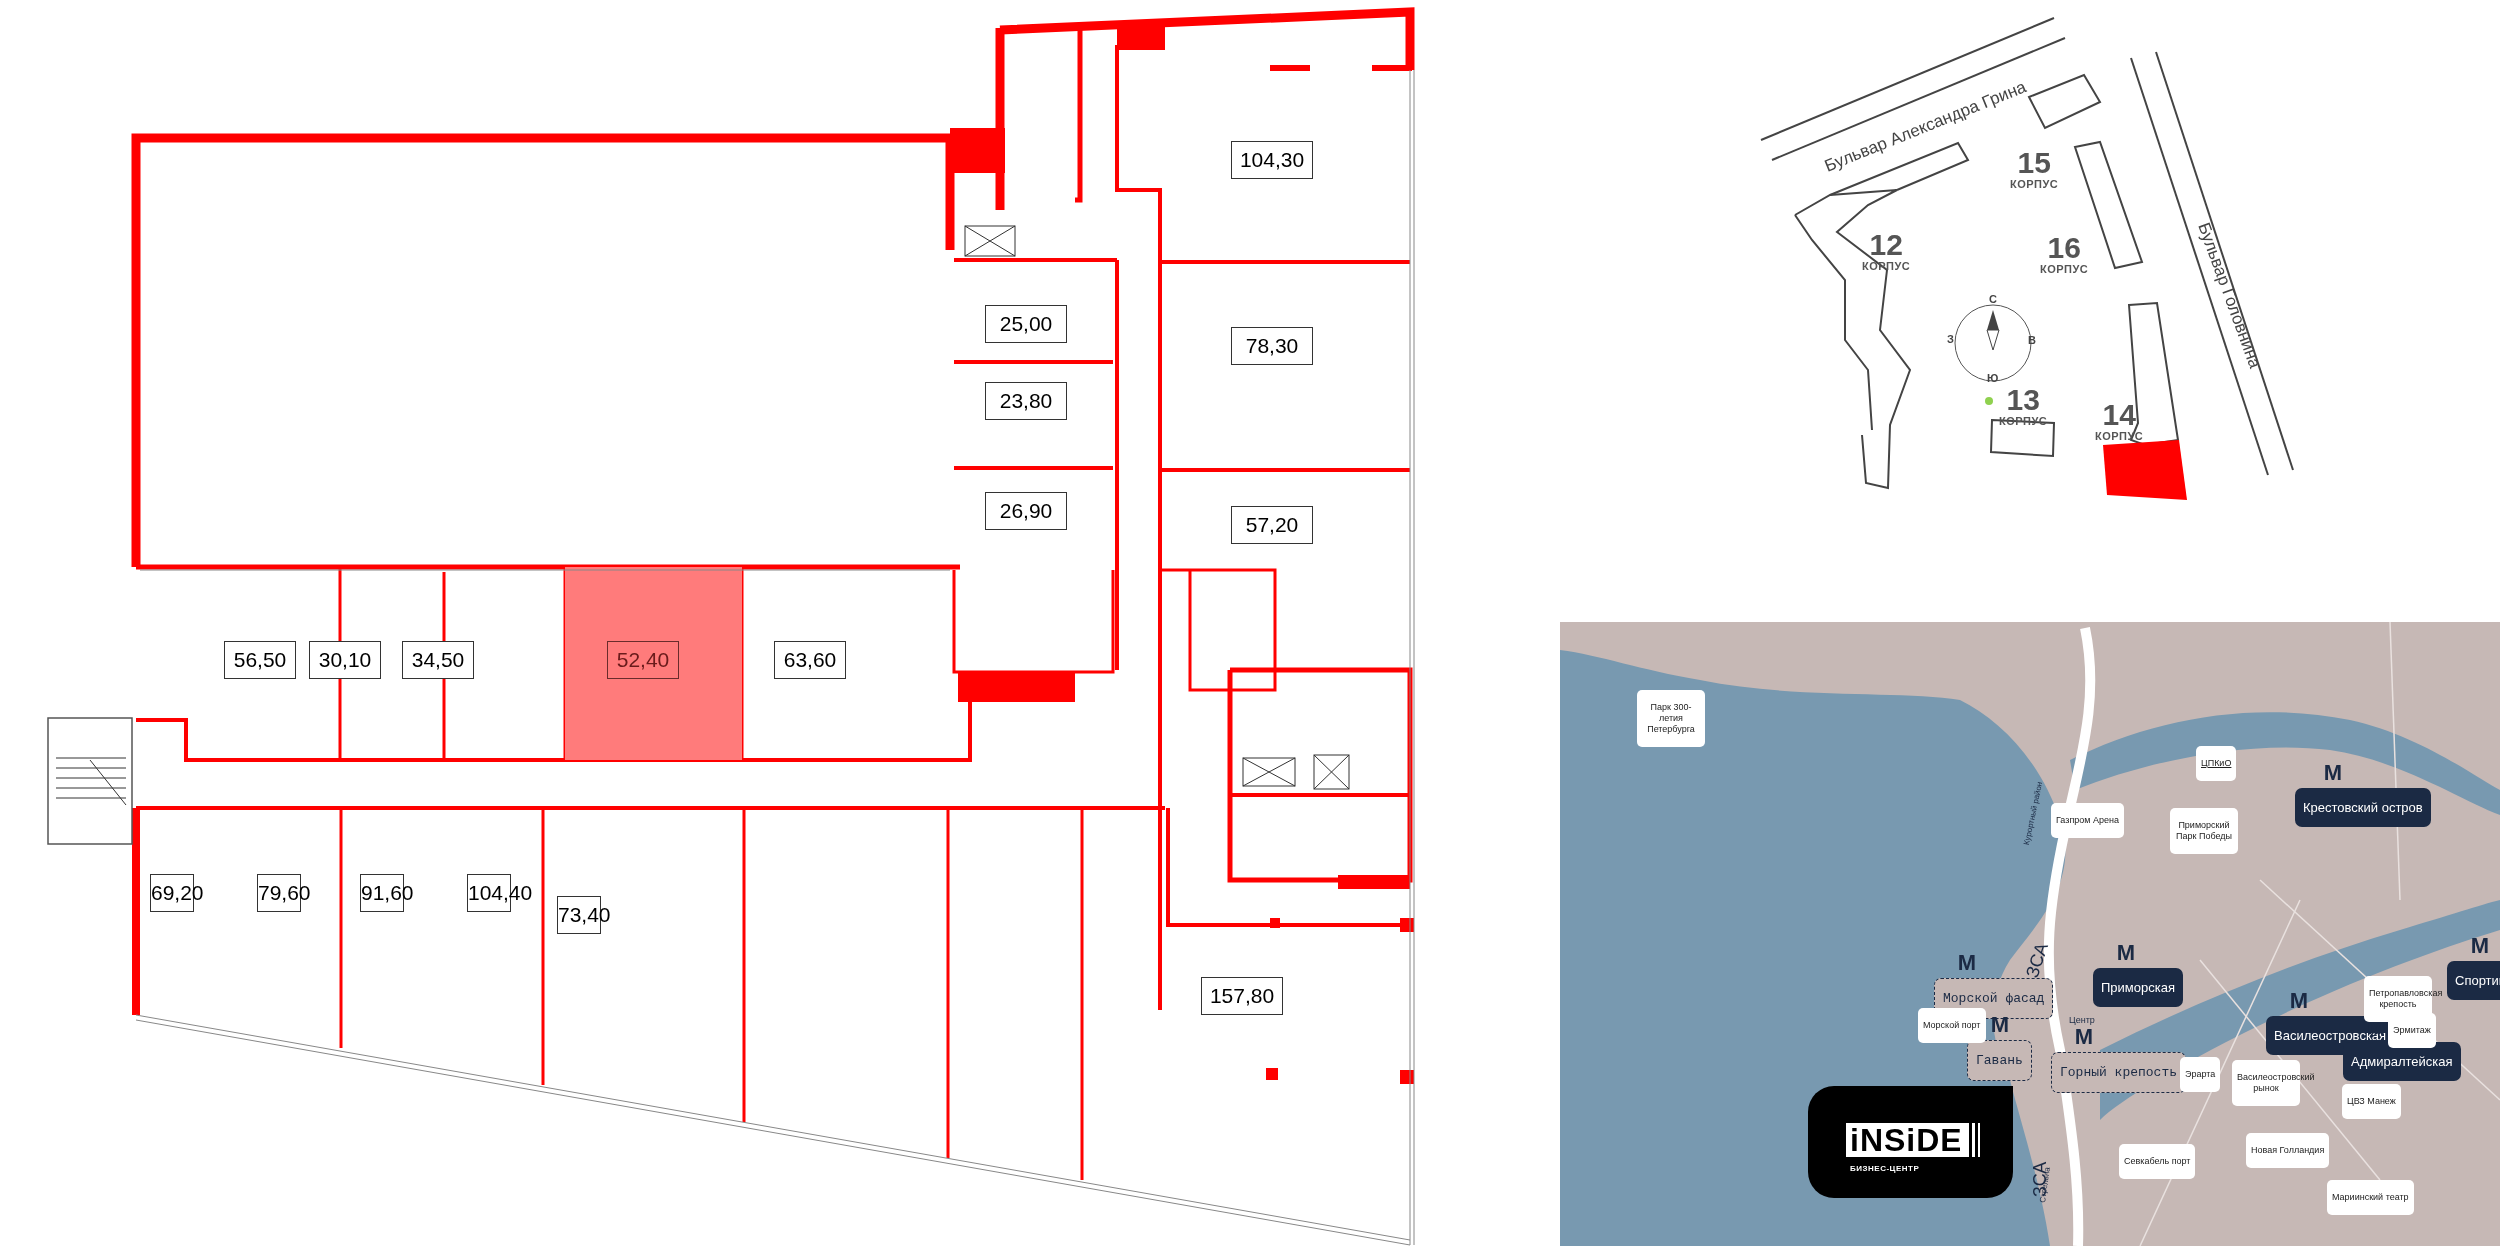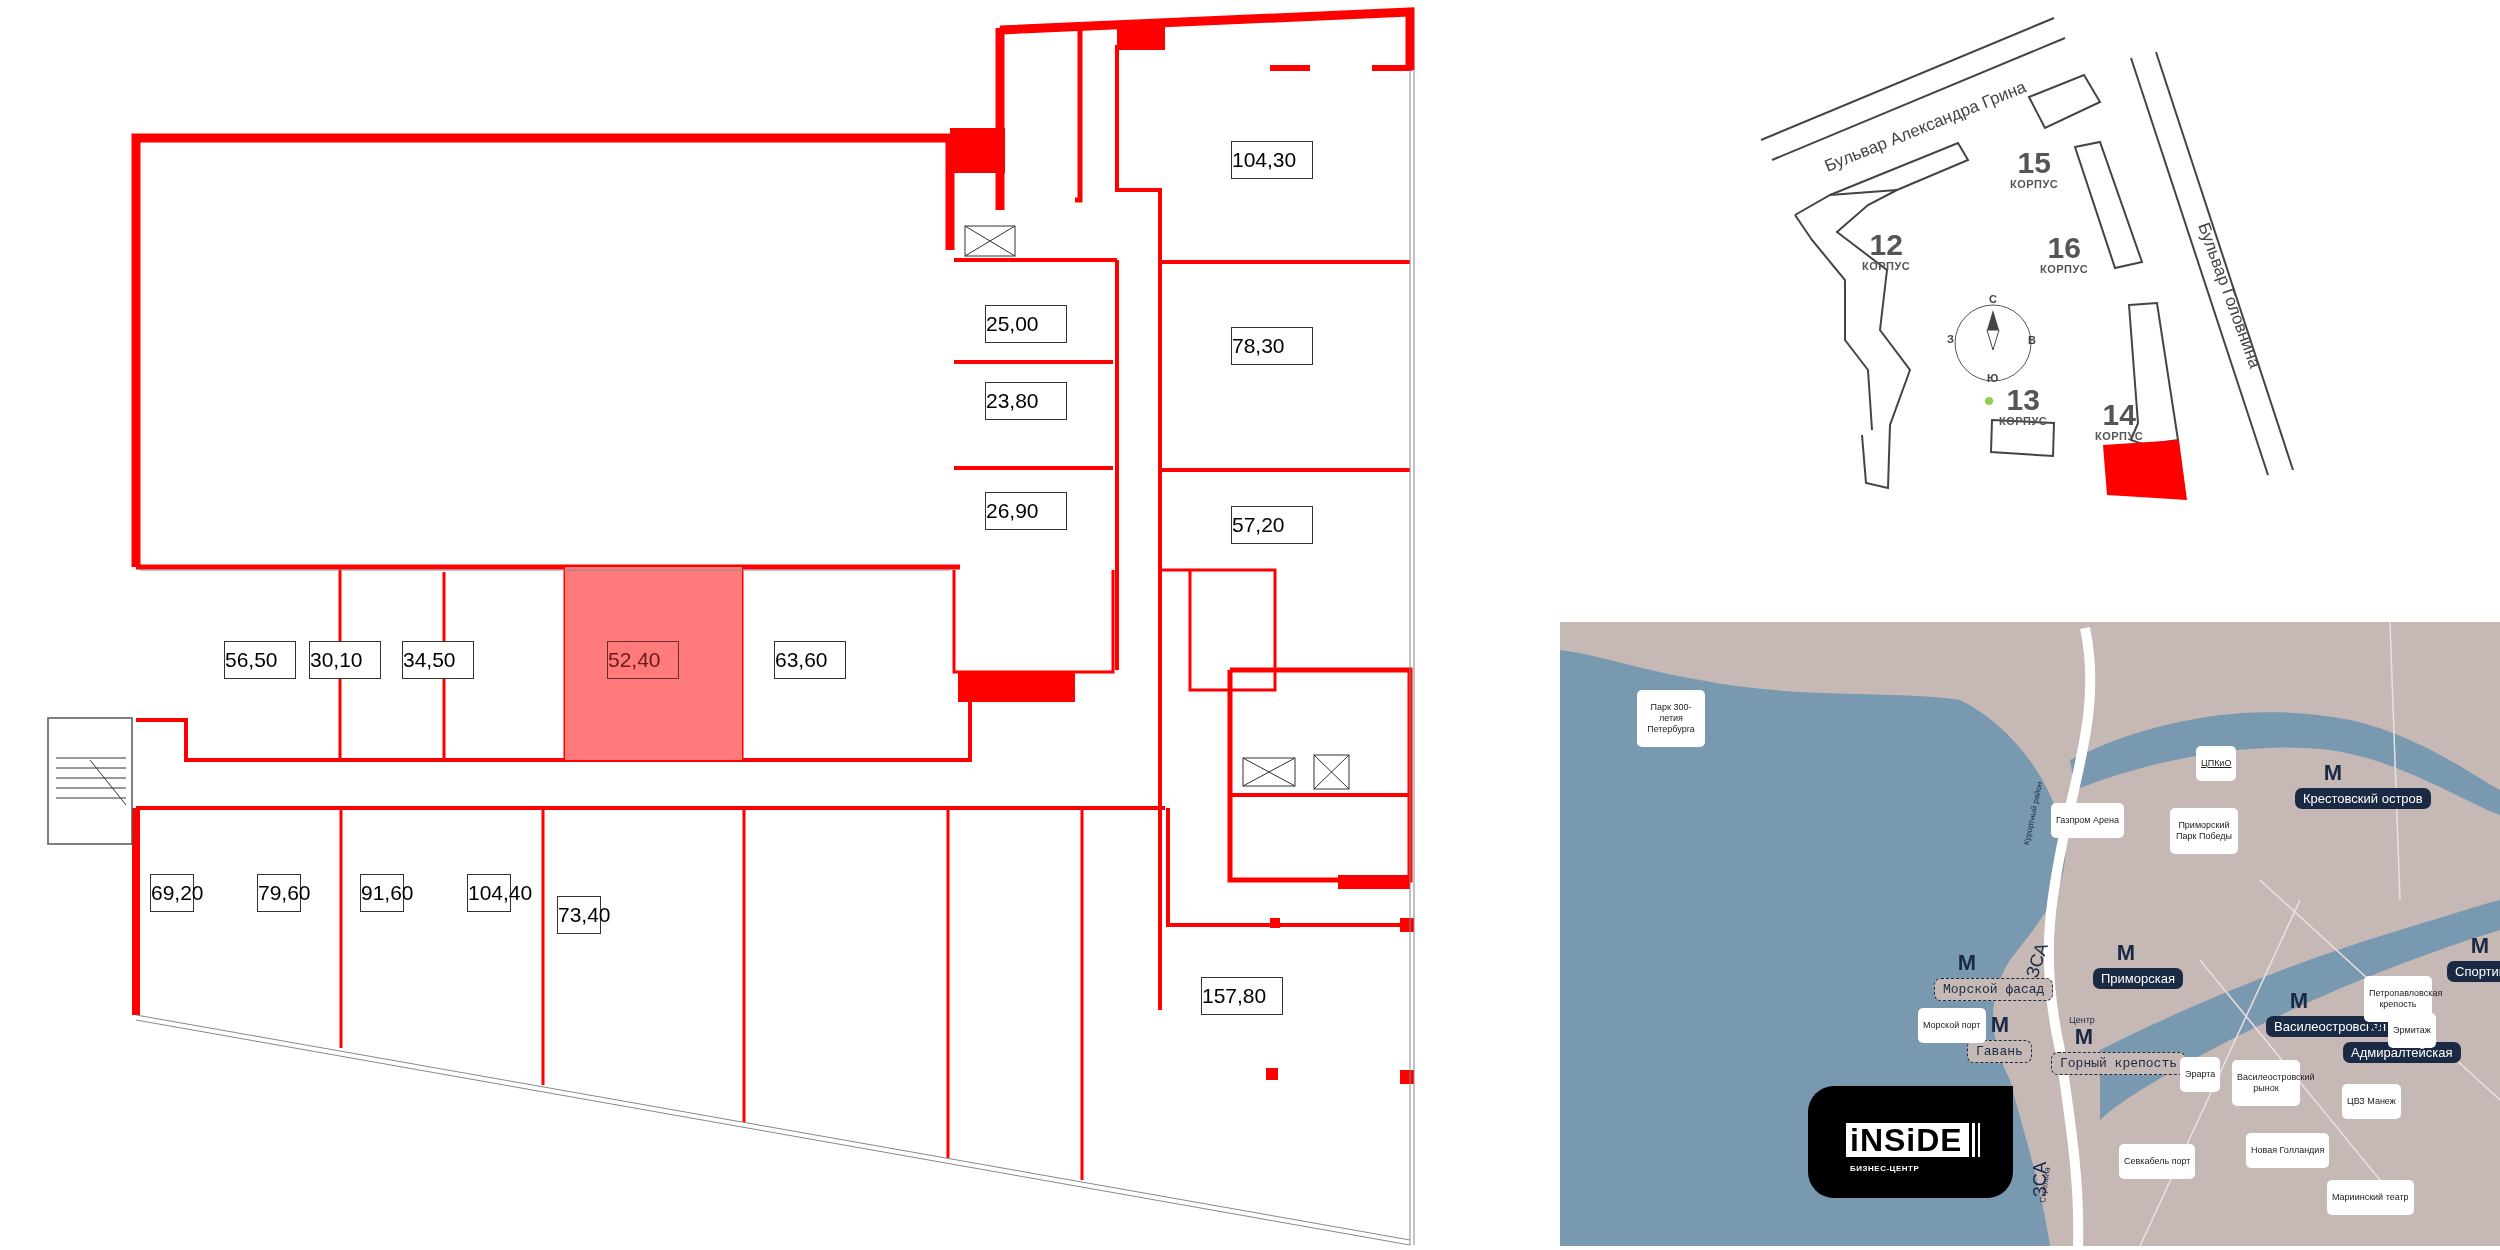--- a/index.html
+++ b/index.html
@@ -1,25 +1,25 @@
 <!DOCTYPE html>
 <html><head>
 <meta charset="utf-8">
 <style>
   html,body{margin:0;padding:0;background:#fff;}
   body{width:2500px;height:1250px;position:relative;overflow:hidden;font-family:"Liberation Sans",sans-serif;}
   #plan{position:absolute;left:0;top:0;width:1500px;height:1250px;}
   #site{position:absolute;left:1540px;top:0;width:960px;height:600px;}
   #citymap{position:absolute;left:1560px;top:622px;width:940px;height:624px;}
-  .lbl{position:absolute;background:#fff;border:1.5px solid #333;font-size:21px;color:#000;text-align:left;line-height:36px;height:36px;}
+  .lbl{position:absolute;background:#fff;border:1.5px solid #333;font-size:21px;color:#000;text-align:center;line-height:36px;height:36px;}
   .lbl.sel{background:transparent;border-color:#6a2b2b;color:#6a1b1b;}
   .bld{position:absolute;color:#555;font-weight:bold;text-align:center;}
   .bld .n{font-size:30px;line-height:30px;display:block;}
   .bld .k{font-size:11px;line-height:13px;display:block;letter-spacing:0.5px;}
-  .metro{position:absolute;background:#1b2a44;color:#fff;font-size:13px;border-radius:7px;padding:3px 8px;white-space:nowrap;text-align:center;line-height:15px;}
+  .metro{position:absolute;background:#1b2a44;color:#fff;font-size:13px;border-radius:7px;padding:12px 8px;white-space:nowrap;text-align:center;line-height:15px;}
   .metro.dash{background:#c6b8b5;color:#1b2a44;border:1.5px dashed #1b2a44;font-family:Liberation Mono, monospace;}
   .poi{position:absolute;background:#fff;color:#222;font-size:9px;border-radius:5px;padding:12px 5px;white-space:nowrap;text-align:center;line-height:11px;}
   .mlogo{position:absolute;width:26px;height:22px;color:#1b2a44;font-weight:bold;font-size:22px;line-height:22px;text-align:center;}
   #inside{position:absolute;left:1808px;top:1086px;width:205px;height:112px;background:#000;border-radius:26px 0 26px 26px;}
   #inside .word{position:absolute;left:38px;top:37px;background:#fff;color:#000;font-family:"Liberation Sans",sans-serif;font-weight:bold;font-size:32px;line-height:34px;padding:0 4px;letter-spacing:1px;}
   #inside .bars{position:absolute;left:152px;top:37px;width:20px;height:34px;background:repeating-linear-gradient(90deg,#fff 0 3px,transparent 3px 6px);}
   #inside .sub{position:absolute;left:42px;top:78px;color:#fff;font-size:8px;font-weight:bold;letter-spacing:0.5px;}
   .road-lbl{position:absolute;color:#444;font-size:17px;white-space:nowrap;transform-origin:left top;}
 </style>
 </head>

